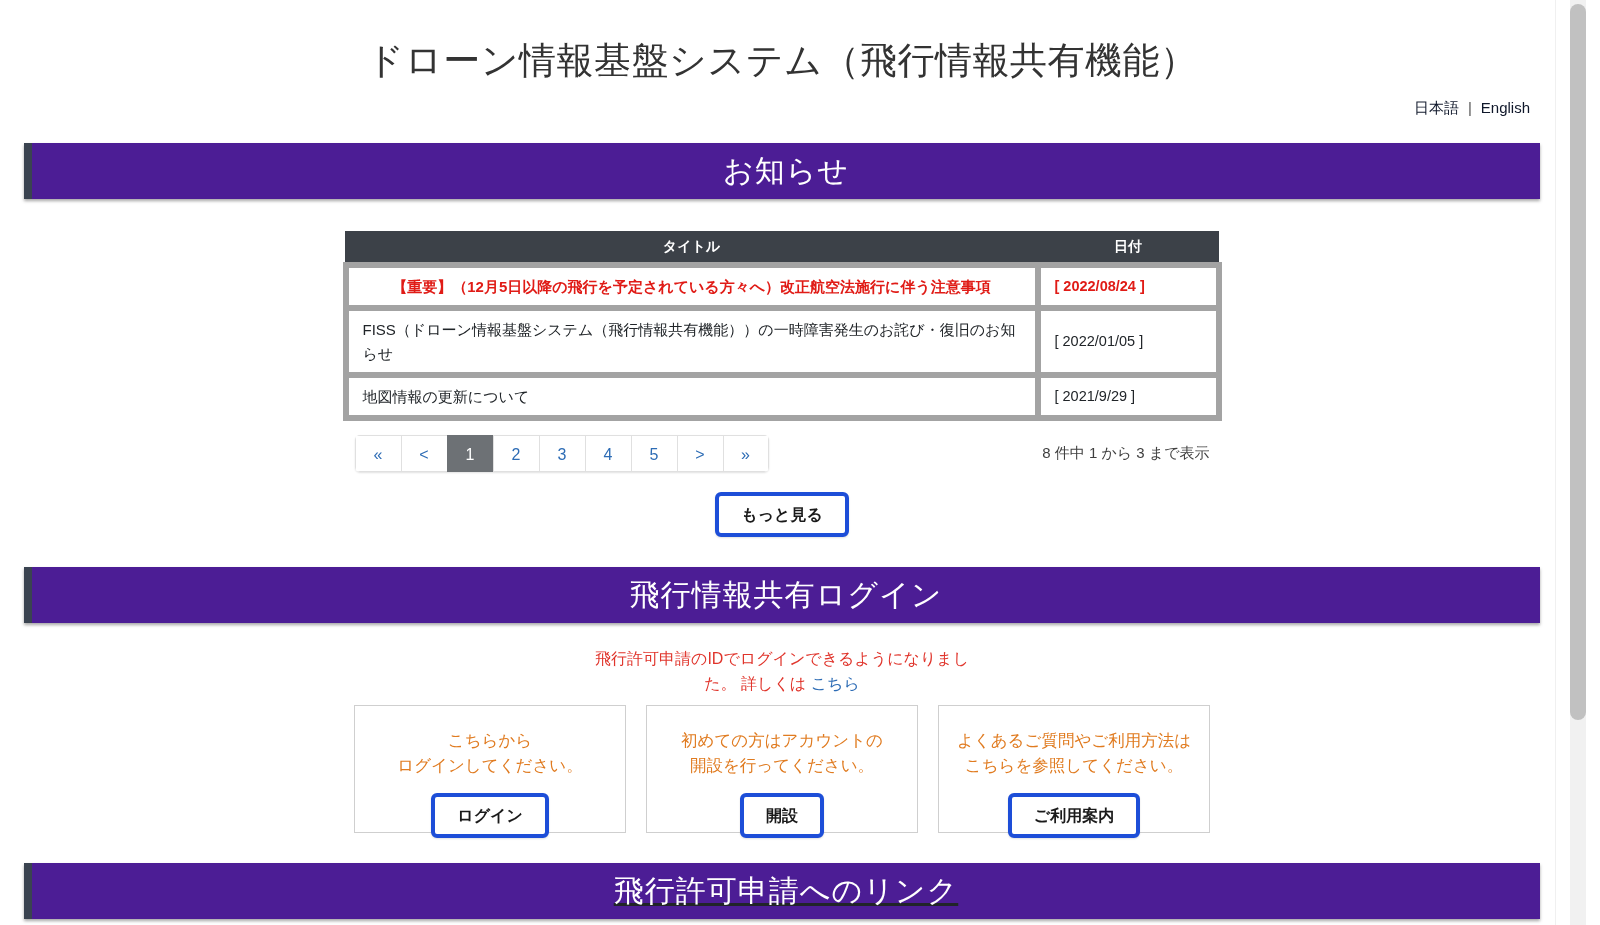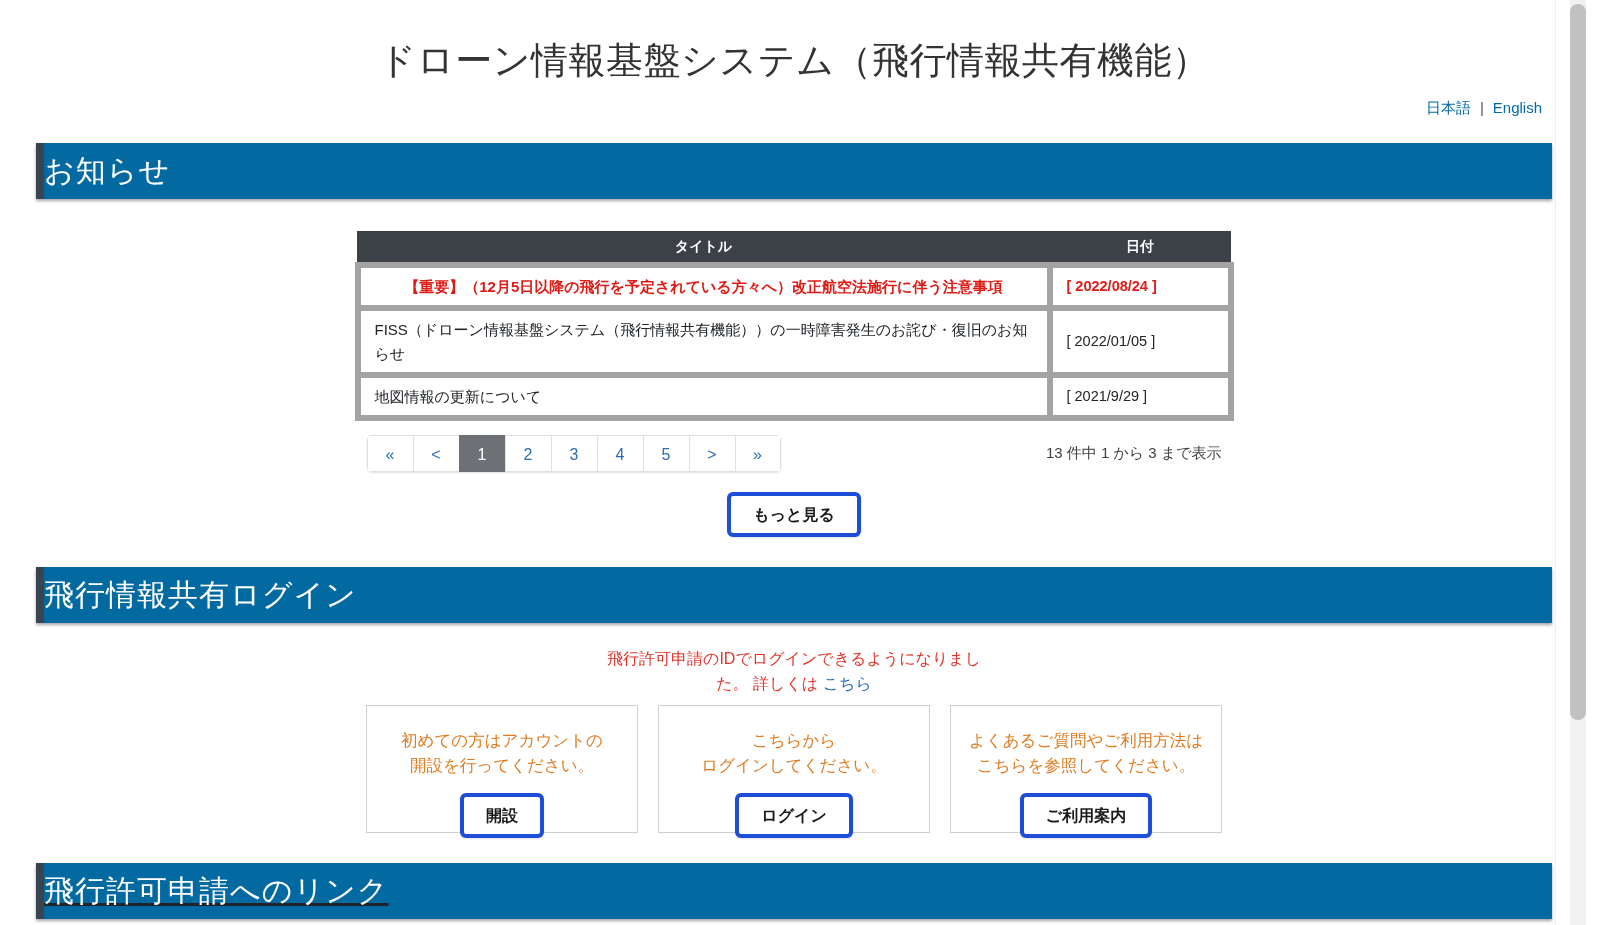--- a/index.html
+++ b/index.html
@@ -12,21 +12,21 @@
     height: 925px;
     font-family: "Liberation Sans", "DejaVu Sans", sans-serif;
     color: #212529;
     overflow: hidden;
     position: relative;
   }
 
   
   #viewport {
     position: absolute;
-    left: 16px; top: 0;
+    left: 4px; top: 0;
     width: 1556px;
     height: 925px;
     overflow: hidden;
     background: #fff;
   }
 
   
   #scrollbar {
     position: absolute;
     right: 0; top: 0;
@@ -60,37 +60,37 @@
     padding: 37px 0 0 0;
     line-height: 1.3;
   }
   .lang-bar {
     text-align: right;
     padding: 14px 30px 0 0;
     font-size: 15px;
     color: #333;
   }
   .lang-bar a {
-    color: #0369a1;
+    color: #0f172a;
     text-decoration: none;
   }
   .lang-sep {
     display: inline-block;
     padding: 0 9px;
     color: #555;
   }
 
   
   .section-bar {
     margin: 0 20px 0 20px;
-    background: #0369a1;
+    background: #4c1d95;
     border-left: 8px solid #3a4350;
     box-shadow: 0 2px 3px rgba(0,0,0,0.35);
     color: #ffffff;
-    text-align: left;
+    text-align: center;
     font-size: 30px;
     font-weight: 400;
     letter-spacing: 1px;
     height: 56px;
     line-height: 56px;
     box-sizing: border-box;
   }
   .bar-wrap-1 { margin-top: 25px; }
   .bar-wrap-2 { margin-top: 30px; }
   .bar-wrap-3 { margin-top: 30px; text-decoration: underline; }
@@ -311,55 +311,55 @@
         <li>
             <a href="#">5</a>
           </li>
         <li>
             <a href="#">&gt;</a>
           </li>
         <li>
             <a href="#">»</a>
           </li>
       </ul>
-      <div class="pager-count">13 件中 1 から 3 まで表示</div>
+      <div class="pager-count">8 件中 1 から 3 まで表示</div>
     </div>
 
     <div class="more-wrap">
       <button class="btn">もっと見る</button>
     </div>
   </div>
 
   <div class="bar-wrap-2">
     <div class="section-bar">飛行情報共有ログイン</div>
   </div>
 
   <div class="login-notice">
     <span>飛行許可申請のIDでログインできるよ</span><span>うになりました。 詳しくは </span><a href="#">こちら</a>
   </div>
 
   <div class="cards">
+    <div class="card">
+      <div class="card-text">
+        <div>こちらから</div>
+        <div>ログインしてください。</div>
+      </div>
+      <button class="btn">ログイン</button>
+    </div>
+
     <div class="card">
       <div class="card-text">
         <div>初めての方はアカウントの</div>
         <div>開設を行ってください。</div>
       </div>
       <button class="btn">開設</button>
     </div>
 
     <div class="card">
       <div class="card-text">
-        <div>こちらから</div>
-        <div>ログインしてください。</div>
-      </div>
-      <button class="btn">ログイン</button>
-    </div>
-
-    <div class="card">
-      <div class="card-text">
         <div>よくあるご質問やご利用方法は</div>
         <div>こちらを参照してください。</div>
       </div>
       <button class="btn">ご利用案内</button>
     </div>
   </div>
 
   <div class="bar-wrap-3">
     <div class="section-bar">飛行許可申請へのリンク</div>
   </div>

